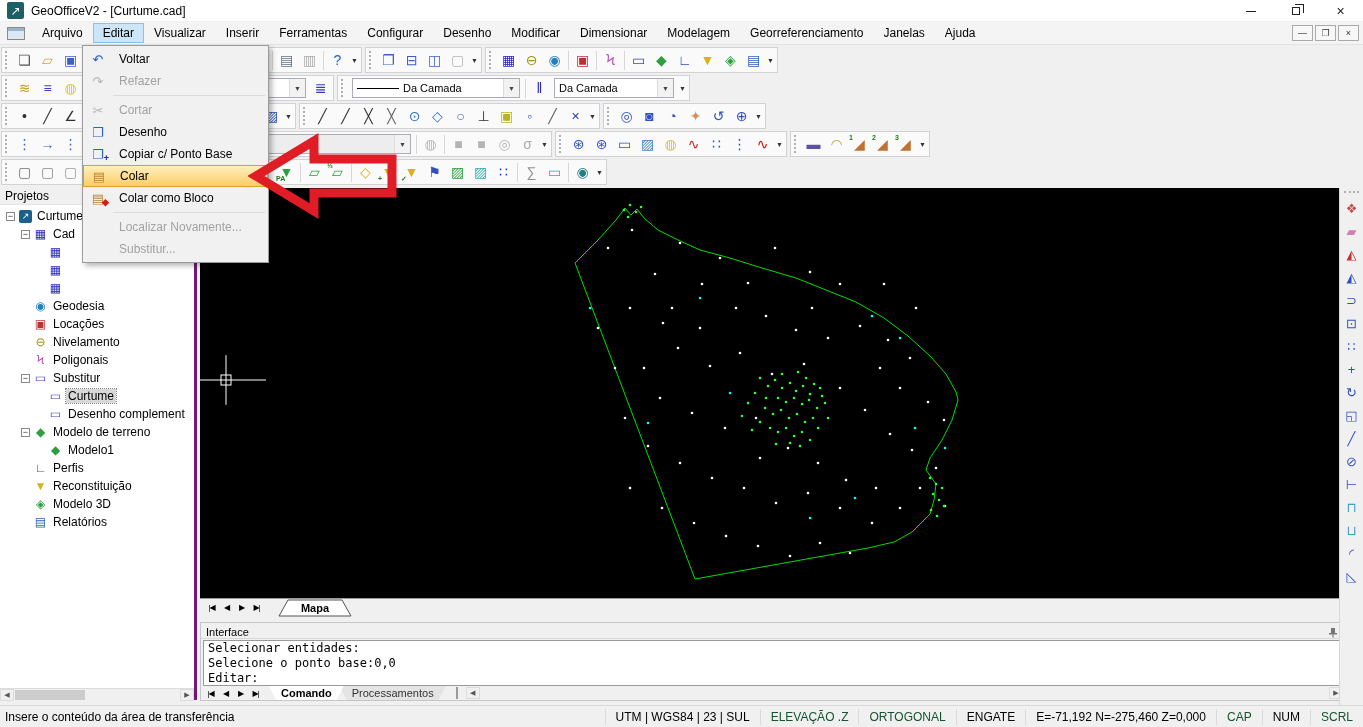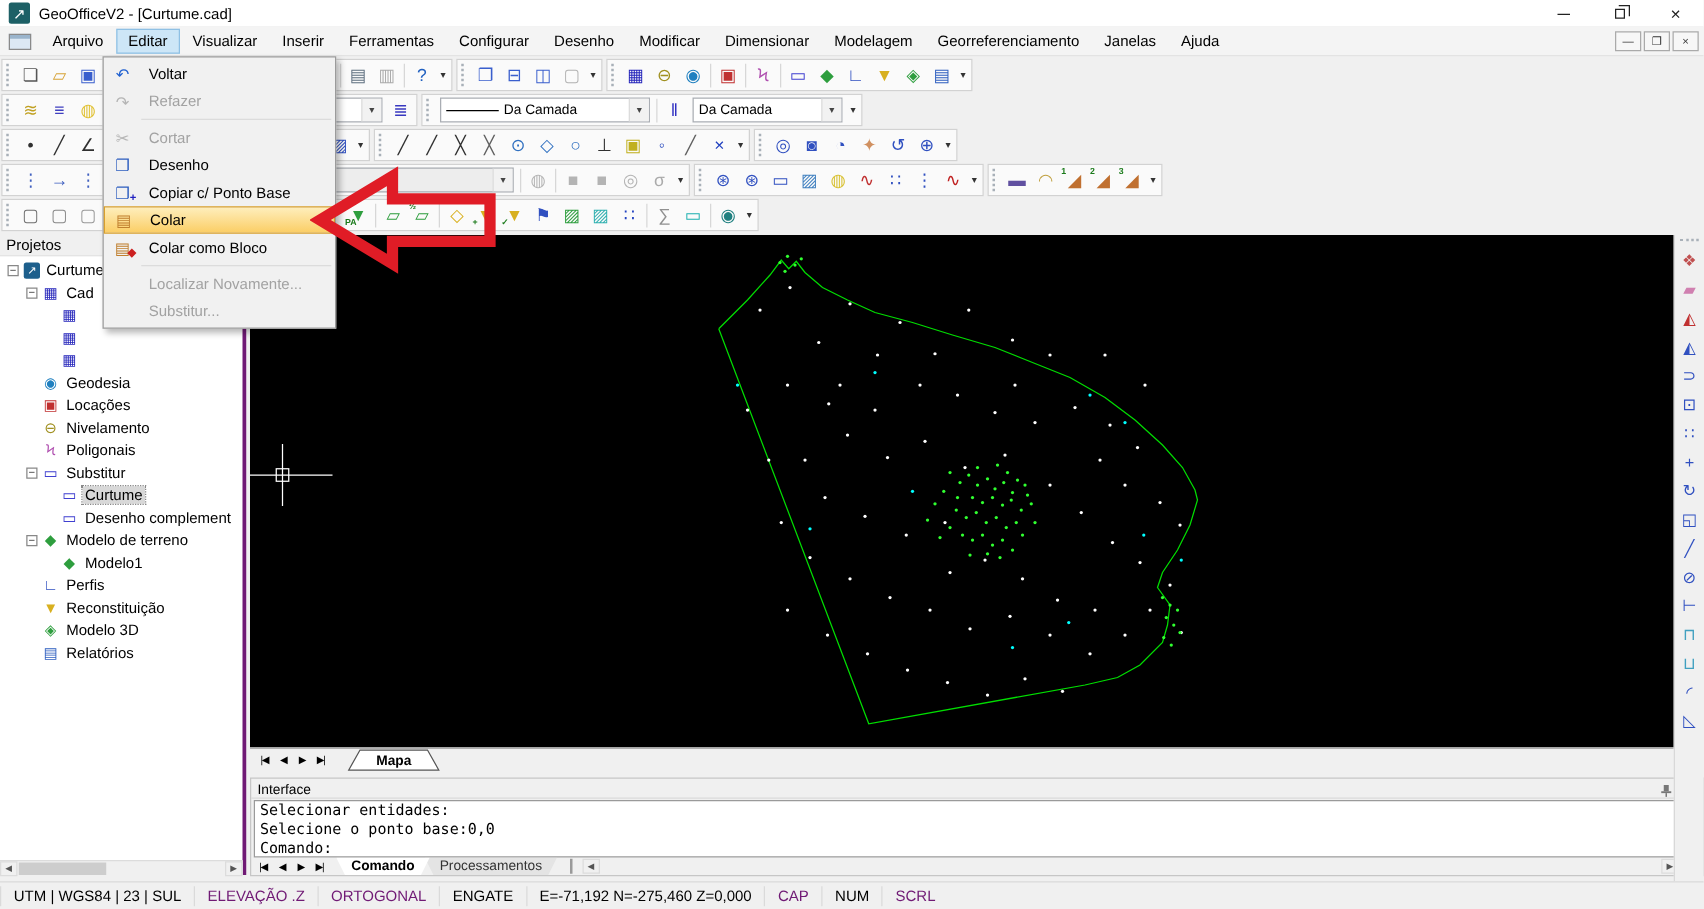--- a/index.html
+++ b/index.html
@@ -96,21 +96,21 @@
 
 
 #righttb{position:absolute;right:0;top:188px;width:24px;height:517px;background:#f0f0f0;border-left:1px solid #d8d8d8}
 .rgrip{height:4px;margin:3px 4px 2px 4px;border-top:2px dotted #a8b0b8}
 .rbtn{width:22px;height:23px;margin:0 auto;display:flex;align-items:center;justify-content:center;font-size:13px}
 
 
 #statusbar{position:absolute;left:0;top:705px;width:1363px;height:22px;background:#f0f0f0;border-top:1px solid #d9d9d9;display:flex;align-items:center;font-size:12px}
 .sb-msg{padding-left:5px;flex:1;white-space:nowrap}
 .sb-field{padding:0 10px;border-left:1px solid #dadada;height:16px;display:flex;align-items:center;white-space:nowrap}
-.sb-field.dim{color:#701a75}
+.sb-field.dim{color:#14532d}
 </style>
 </head>
 <body>
 
 <div class="titlebar">
   <div class="app-logo">↗</div>
   <span class="title-text">GeoOfficeV2 - [Curtume.cad]</span>
   <div class="win-controls">
     <div class="win-btn">
         <span class="min-glyph"></span>
@@ -880,21 +880,21 @@
             <rect x="1" y="6" width="8" height="1.5" fill="#777"></rect>
             <rect x="4.4" y="7.5" width="1.2" height="3" fill="#777"></rect>
           </svg>
       </div>
       <div class="if-close">×</div>
     </div>
   </div>
   <div class="console" id="console">
       <div>Selecionar entidades:</div>
       <div>Selecione o ponto base:0,0</div>
-      <div>Comando:</div>
+      <div>Editar:</div>
     </div>
   <div class="vscroll">
     <div class="vbtn">▲</div>
     <div class="vbtn">▼</div>
   </div>
   <div class="if-tabs">
     <div id="if-nav" style="display:flex;margin-right:6px">
         <div class="navbtn">|◀</div>
         <div class="navbtn">◀</div>
         <div class="navbtn">▶</div>
@@ -964,20 +964,21 @@
       <div class="rbtn">
         <span style="color: rgb(48, 80, 192);">◜</span>
       </div>
       <div class="rbtn">
         <span style="color: rgb(48, 80, 192);">◺</span>
       </div>
     </div>
 </div>
 
 <div id="statusbar">
+  <span class="sb-msg">Insere o conteúdo da área de transferência</span>
   <span id="sb-fields" style="display:flex;height:100%;align-items:center">
       <span class="sb-field">UTM | WGS84 | 23 | SUL</span>
       <span class="sb-field dim">ELEVAÇÃO .Z</span>
       <span class="sb-field dim">ORTOGONAL</span>
       <span class="sb-field">ENGATE</span>
       <span class="sb-field">E=-71,192 N=-275,460 Z=0,000</span>
       <span class="sb-field dim">CAP</span>
       <span class="sb-field">NUM</span>
       <span class="sb-field dim">SCRL</span>
     </span>

